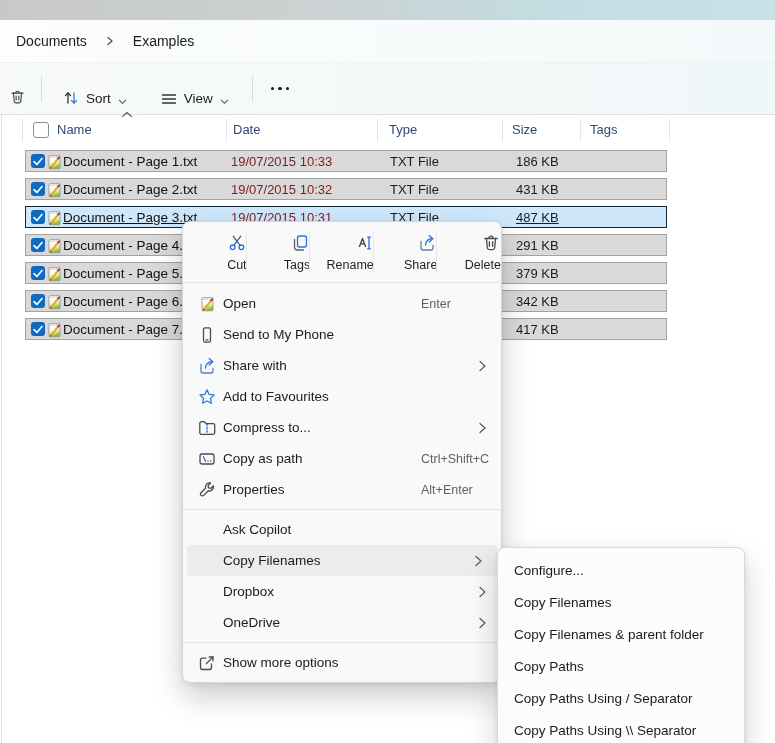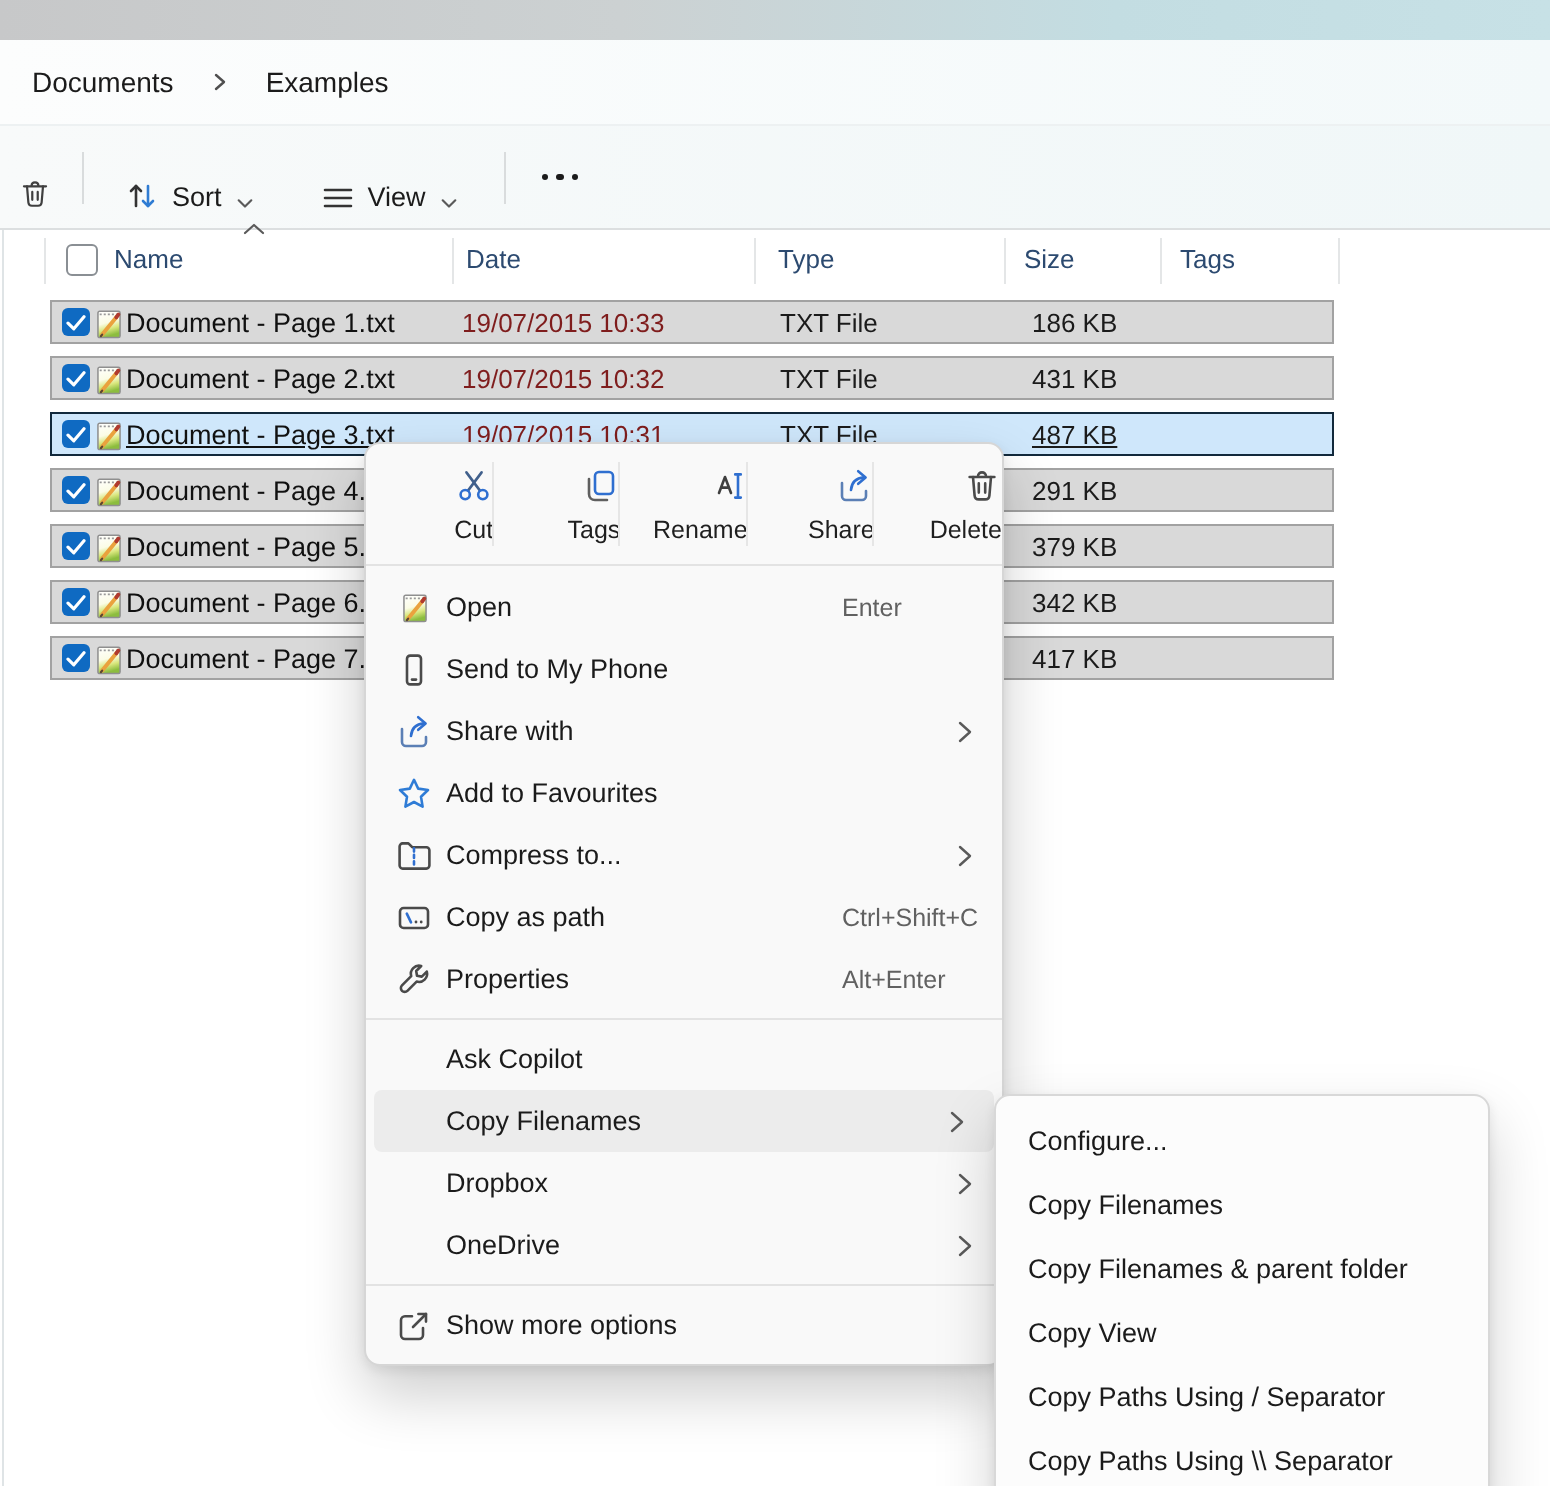--- a/index.html
+++ b/index.html
@@ -538,16 +538,16 @@
         <span class="mi-label">Show more options</span>
         <span class="mi-chevron"></span>
       </div>
     </div>
 </div>
 
 <div class="submenu" id="submenu">
     <div class="sub-item">Configure...</div>
     <div class="sub-item">Copy Filenames</div>
     <div class="sub-item">Copy Filenames &amp; parent folder</div>
-    <div class="sub-item">Copy View</div>
+    <div class="sub-item">Copy Paths</div>
     <div class="sub-item">Copy Paths Using / Separator</div>
     <div class="sub-item">Copy Paths Using \\ Separator</div>
   </div>
 
 </body></html>

